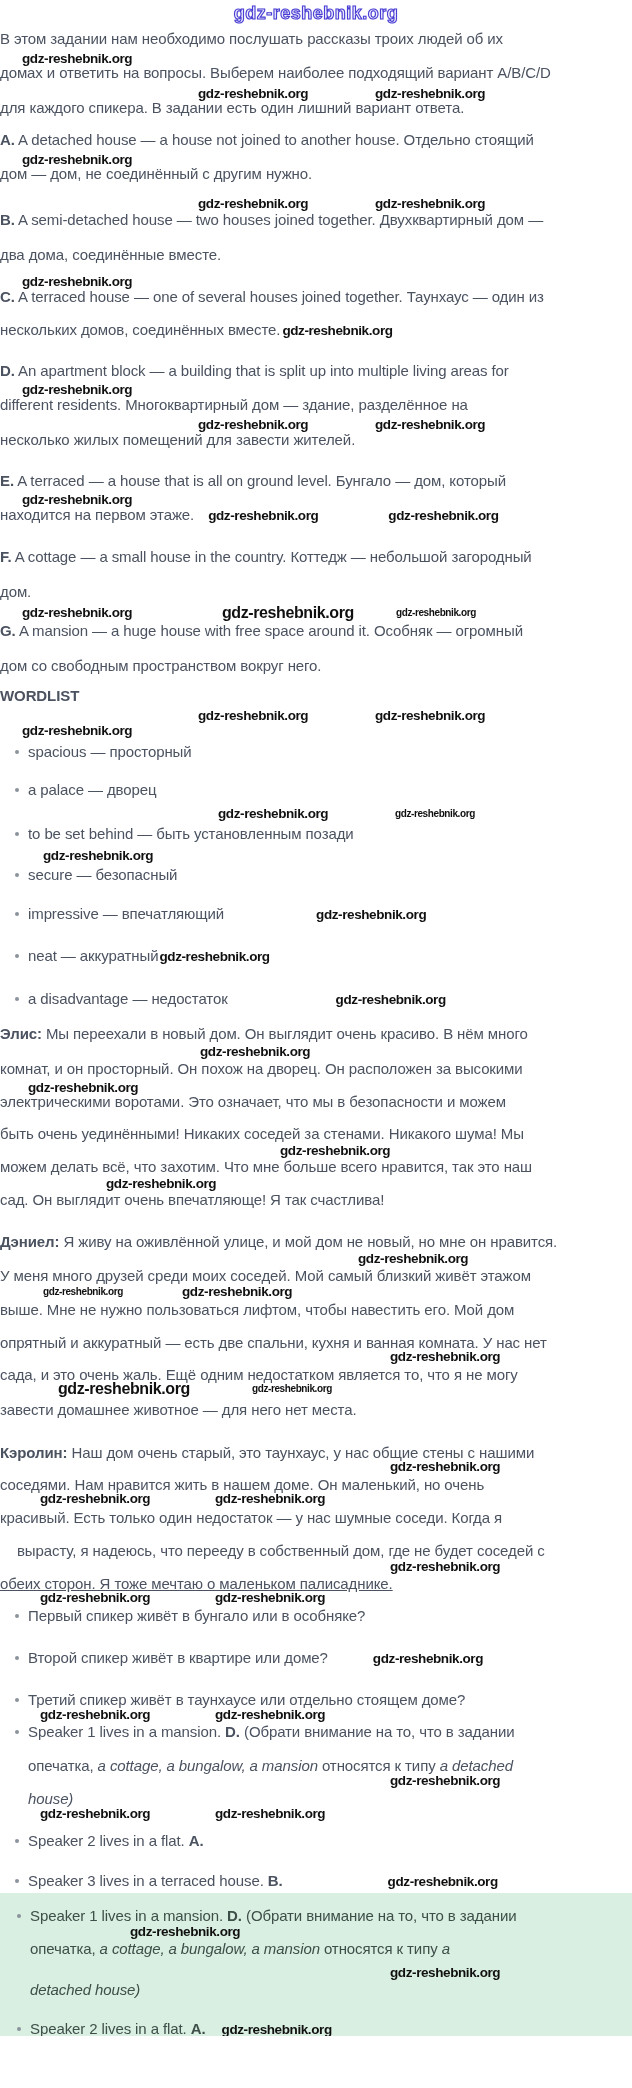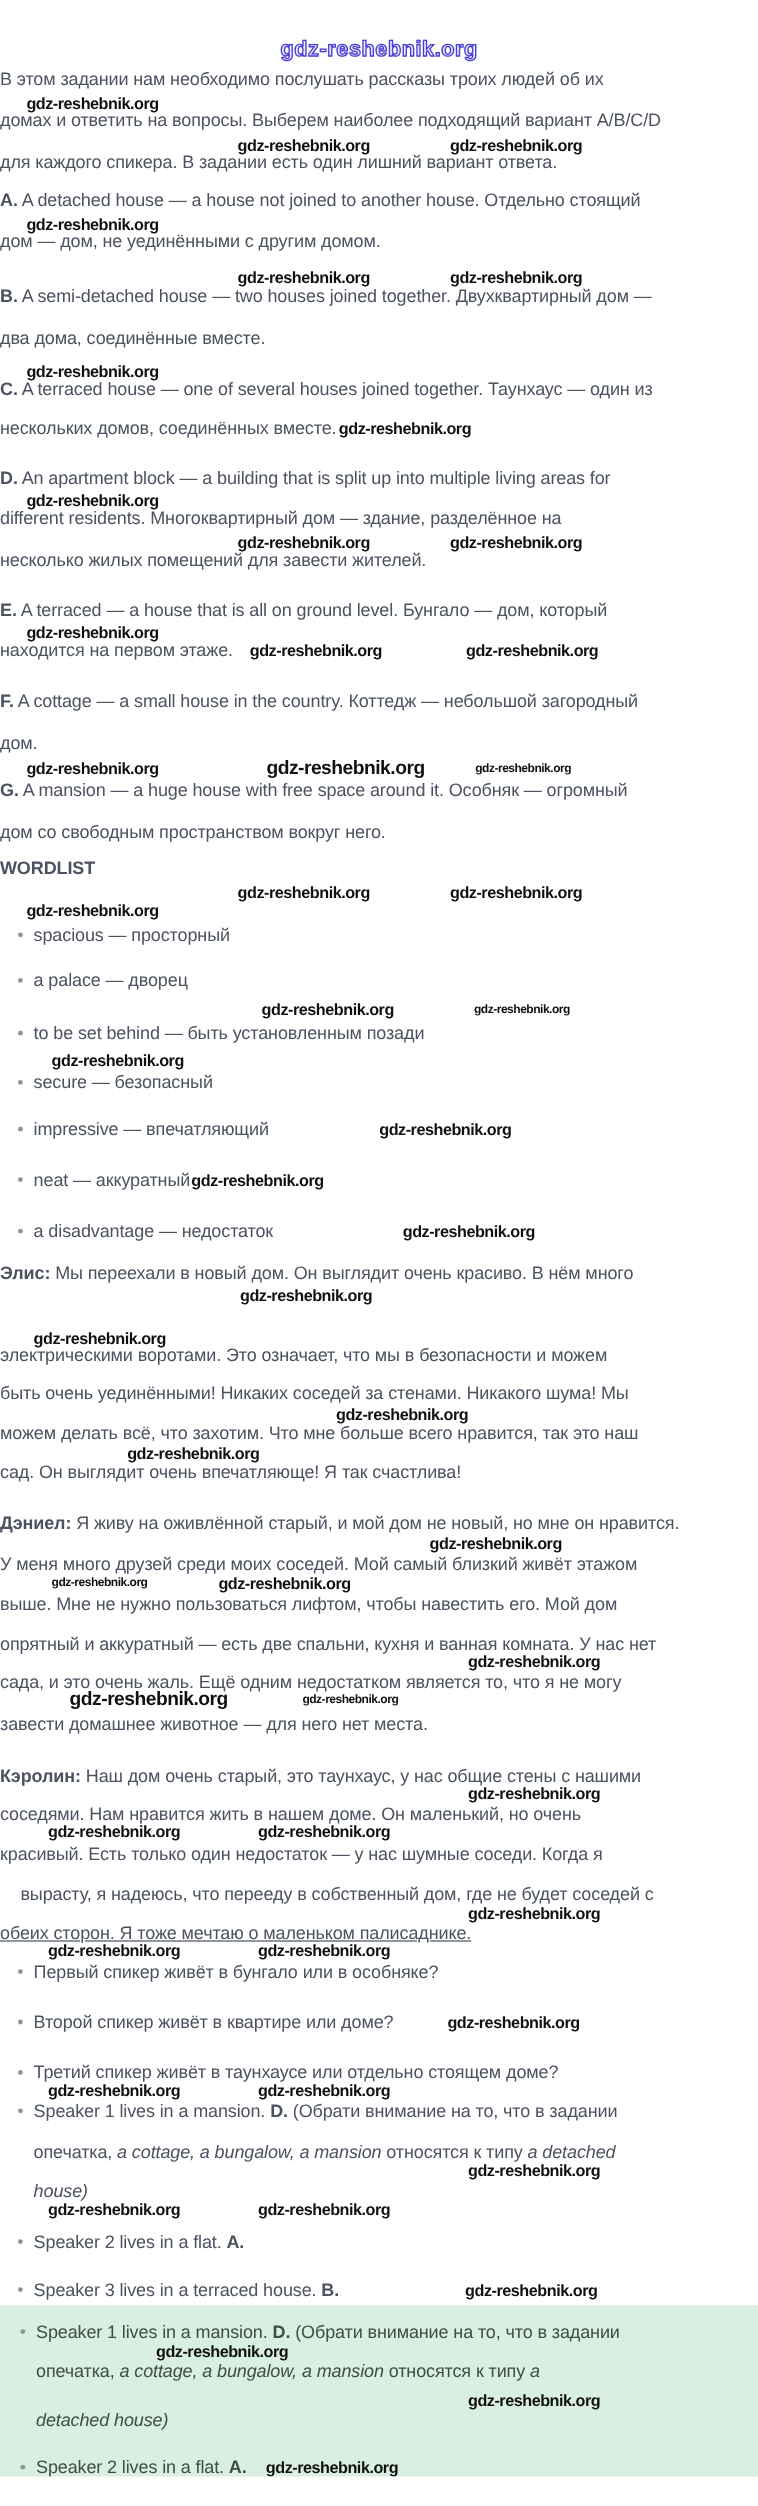--- a/index.html
+++ b/index.html
@@ -49,38 +49,38 @@
   .wm.md{font-size:13.5px;}
   .wm.sm{font-size:10px;}
   .wm.lg{font-size:16px;}
   .wmrow{position:absolute;left:0;width:100%;height:16px;}
   .wmrow .wm{position:absolute;top:0;white-space:nowrap;line-height:15px;}
   .line .wm{display:inline-block;}
 </style>
 </head>
 <body>
 
-<div id="page" style="width: 632px; height: 2036px; background: rgb(255, 255, 255); margin-top: 28px;">
+<div id="page" style="width: 632px; height: 2036px; background: rgb(255, 255, 255);">
   <div id="green-band" style="top: 1893px; height: 195px;"></div>
 <div class="logo-row" style="top: 3px;"><span class="logo">gdz-reshebnik.org</span></div>
     <div class="line" style="top: 30px; left: 0px;"><span class="">В этом задании нам необходимо послушать рассказы троих людей об их</span></div>
     <div class="wmrow" style="top: 51px;">
       <span class="wm md" style="left: 22px;">gdz-reshebnik.org</span>
     </div>
     <div class="line" style="top: 64px; left: 0px;"><span class="">домах и ответить на вопросы. Выберем наиболее подходящий вариант A/B/C/D</span></div>
     <div class="wmrow" style="top: 86px;">
       <span class="wm md" style="left: 198px;">gdz-reshebnik.org</span>
       <span class="wm md" style="left: 375px;">gdz-reshebnik.org</span>
     </div>
     <div class="line" style="top: 99px; left: 0px;"><span class="">для каждого спикера. В задании есть один лишний вариант ответа.</span></div>
     <div class="line" style="top: 131px; left: 0px;"><span class="b ">A.</span><span class=""> A detached house — a house not joined to another house. Отдельно стоящий</span></div>
     <div class="wmrow" style="top: 152px;">
       <span class="wm md" style="left: 22px;">gdz-reshebnik.org</span>
     </div>
-    <div class="line" style="top: 165px; left: 0px;"><span class="">дом — дом, не уединёнными с другим домом.</span></div>
+    <div class="line" style="top: 165px; left: 0px;"><span class="">дом — дом, не соединённый с другим нужно.</span></div>
     <div class="wmrow" style="top: 196px;">
       <span class="wm md" style="left: 198px;">gdz-reshebnik.org</span>
       <span class="wm md" style="left: 375px;">gdz-reshebnik.org</span>
     </div>
     <div class="line" style="top: 211px; left: 0px;"><span class="b ">B.</span><span class=""> A semi-detached house — two houses joined together. Двухквартирный дом —</span></div>
     <div class="line" style="top: 246px; left: 0px;"><span class="">два дома, соединённые вместе.</span></div>
     <div class="wmrow" style="top: 274px;">
       <span class="wm md" style="left: 22px;">gdz-reshebnik.org</span>
     </div>
     <div class="line" style="top: 288px; left: 0px;"><span class="b ">C.</span><span class=""> A terraced house — one of several houses joined together. Таунхаус — один из</span></div>
@@ -128,34 +128,35 @@
       <span class="wm md" style="left: 43px;">gdz-reshebnik.org</span>
     </div>
     <div class="line" style="top: 866px; left: 15px;"><span class="dot"></span><span class="">secure — безопасный</span></div>
     <div class="line" style="top: 905px; left: 15px;"><span class="dot"></span><span class="">impressive — впечатляющий</span><span class="wm md" style="margin-left: 92px;">gdz-reshebnik.org</span></div>
     <div class="line" style="top: 947px; left: 15px;"><span class="dot"></span><span class="">neat — аккуратный</span><span class="wm md" style="margin-left: 1px;">gdz-reshebnik.org</span></div>
     <div class="line" style="top: 990px; left: 15px;"><span class="dot"></span><span class="">a disadvantage — недостаток</span><span class="wm md" style="margin-left: 108px;">gdz-reshebnik.org</span></div>
     <div class="line" style="top: 1025px; left: 0px;"><span class="b ">Элис:</span><span class=""> Мы переехали в новый дом. Он выглядит очень красиво. В нём много</span></div>
     <div class="wmrow" style="top: 1044px;">
       <span class="wm md" style="left: 200px;">gdz-reshebnik.org</span>
     </div>
+    <div class="line" style="top: 1060px; left: 0px;"><span class="">комнат, и он просторный. Он похож на дворец. Он расположен за высокими</span></div>
     <div class="wmrow" style="top: 1080px;">
       <span class="wm md" style="left: 28px;">gdz-reshebnik.org</span>
     </div>
     <div class="line" style="top: 1093px; left: 0px;"><span class="">электрическими воротами. Это означает, что мы в безопасности и можем</span></div>
     <div class="line" style="top: 1125px; left: 0px;"><span class="">быть очень уединёнными! Никаких соседей за стенами. Никакого шума! Мы</span></div>
     <div class="wmrow" style="top: 1143px;">
       <span class="wm md" style="left: 280px;">gdz-reshebnik.org</span>
     </div>
     <div class="line" style="top: 1158px; left: 0px;"><span class="">можем делать всё, что захотим. Что мне больше всего нравится, так это наш</span></div>
     <div class="wmrow" style="top: 1176px;">
       <span class="wm md" style="left: 106px;">gdz-reshebnik.org</span>
     </div>
     <div class="line" style="top: 1191px; left: 0px;"><span class="">сад. Он выглядит очень впечатляюще! Я так счастлива!</span></div>
-    <div class="line" style="top: 1233px; left: 0px;"><span class="b ">Дэниел:</span><span class=""> Я живу на оживлённой старый, и мой дом не новый, но мне он нравится.</span></div>
+    <div class="line" style="top: 1233px; left: 0px;"><span class="b ">Дэниел:</span><span class=""> Я живу на оживлённой улице, и мой дом не новый, но мне он нравится.</span></div>
     <div class="wmrow" style="top: 1251px;">
       <span class="wm md" style="left: 358px;">gdz-reshebnik.org</span>
     </div>
     <div class="line" style="top: 1267px; left: 0px;"><span class="">У меня много друзей среди моих соседей. Мой самый близкий живёт этажом</span></div>
     <div class="wmrow" style="top: 1284px;">
       <span class="wm sm" style="left: 43px;">gdz-reshebnik.org</span>
       <span class="wm md" style="left: 182px;">gdz-reshebnik.org</span>
     </div>
     <div class="line" style="top: 1301px; left: 0px;"><span class="">выше. Мне не нужно пользоваться лифтом, чтобы навестить его. Мой дом</span></div>
     <div class="line" style="top: 1334px; left: 0px;"><span class="">опрятный и аккуратный — есть две спальни, кухня и ванная комната. У нас нет</span></div>

